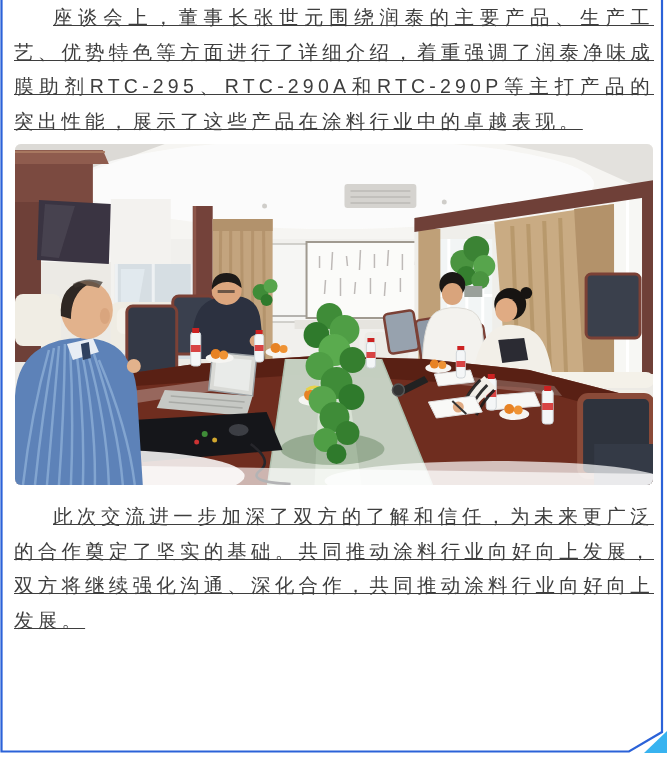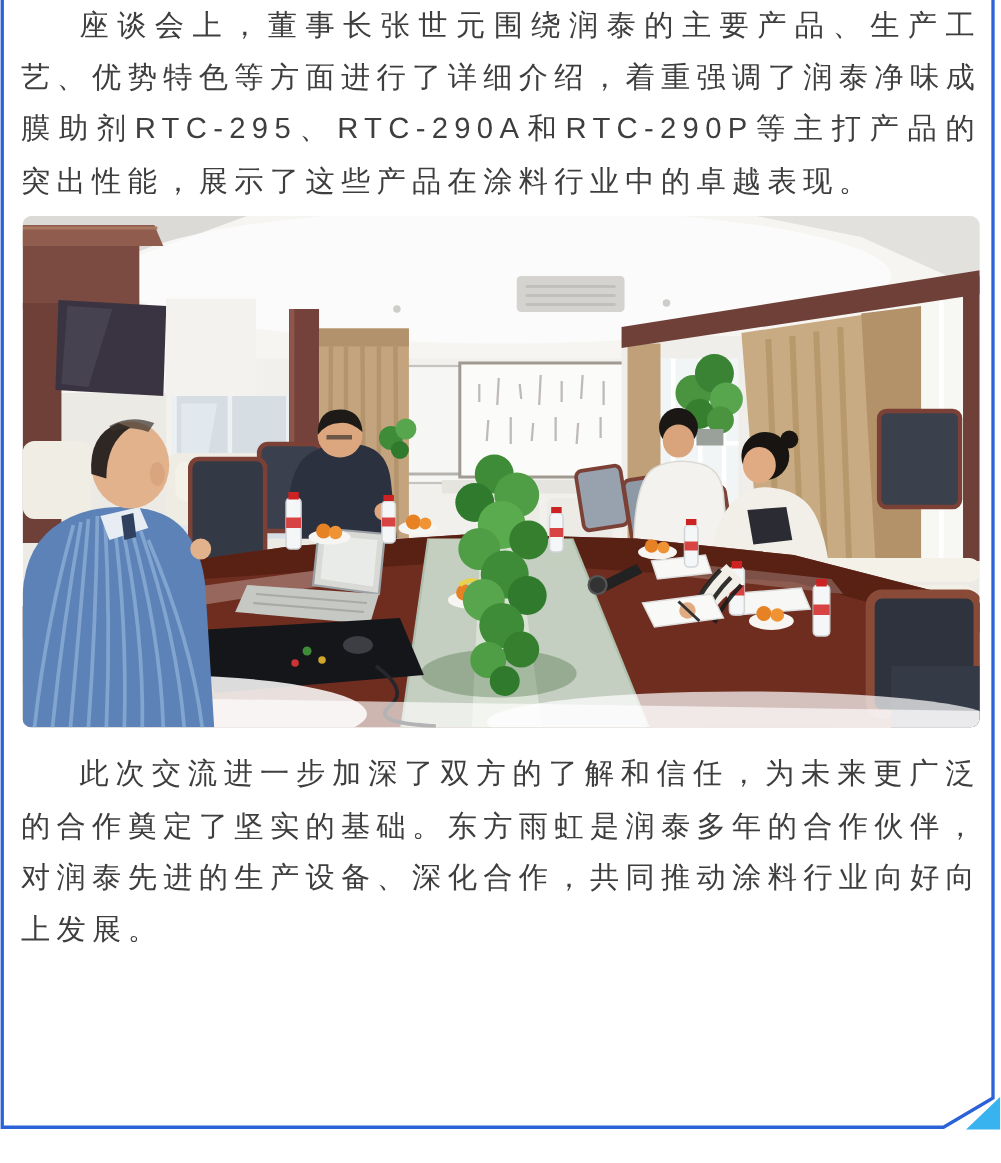--- a/index.html
+++ b/index.html
@@ -9,21 +9,21 @@
   }
   .content-box{position:absolute;inset:0;}
   .article-text{
     padding:0 13px 0 14px;
     color:#3e3e3e;
     font-size:19.5px;
     line-height:34.7px;
     letter-spacing:4.2px;
     text-align:justify;
   }
-  .article-text p{margin:0;text-indent:2em;}
+  .article-text p{margin:0;text-indent:2em;text-decoration:underline;}
   figure.photo{
     margin:5px 1px 14px 1px;
     height:341px;
     border-radius:6px;
     overflow:hidden;
   }
   figure.photo svg{display:block;width:639px;height:341px;}
   .frame-overlay{
     position:absolute;left:0;top:0;width:667px;height:775px;
     pointer-events:none;
@@ -349,20 +349,20 @@
           <polygon points="66,200 74,198 76,214 68,216" fill="#30415f"></polygon>
           <ellipse cx="72" cy="166" rx="26" ry="29" fill="#e2b28c"></ellipse>
           <path d="M46,172 q-2,-26 18,-34 l8,3 q-16,10 -16,34 z" fill="#2e2723"></path>
           <path d="M58,140 q14,-8 30,-2 l-4,6 q-14,-5 -24,0 z" fill="#3a322c" opacity="0.7"></path>
           <ellipse cx="90" cy="172" rx="5" ry="8" fill="#d9a57e"></ellipse>
           <circle cx="119" cy="222" r="7" fill="#e2b28c"></circle>
         </g>
       </svg>
     </figure>
 
-    <p>此次交流进一步加深了双方的了解和信任，为未来更广泛的合作奠定了坚实的基础。东方雨虹是润泰多年的合作伙伴，对润泰先进的生产设备、深化合作，共同推动涂料行业向好向上发展。</p>
+    <p>此次交流进一步加深了双方的了解和信任，为未来更广泛的合作奠定了坚实的基础。共同推动涂料行业向好向上发展，双方将继续强化沟通、深化合作，共同推动涂料行业向好向上发展。</p>
   </div>
 </div>
 
 <svg class="frame-overlay" viewBox="0 0 667 775">
   <path d="M1.5,0 L1.5,751.5 L629,751.5 L662,732 L662,0" fill="none" stroke="#2b62d8" stroke-width="2.2"></path>
   <path d="M644,753 L667,753 L667,731 Z" fill="#38b3f0"></path>
 </svg>
 
 </body></html>

